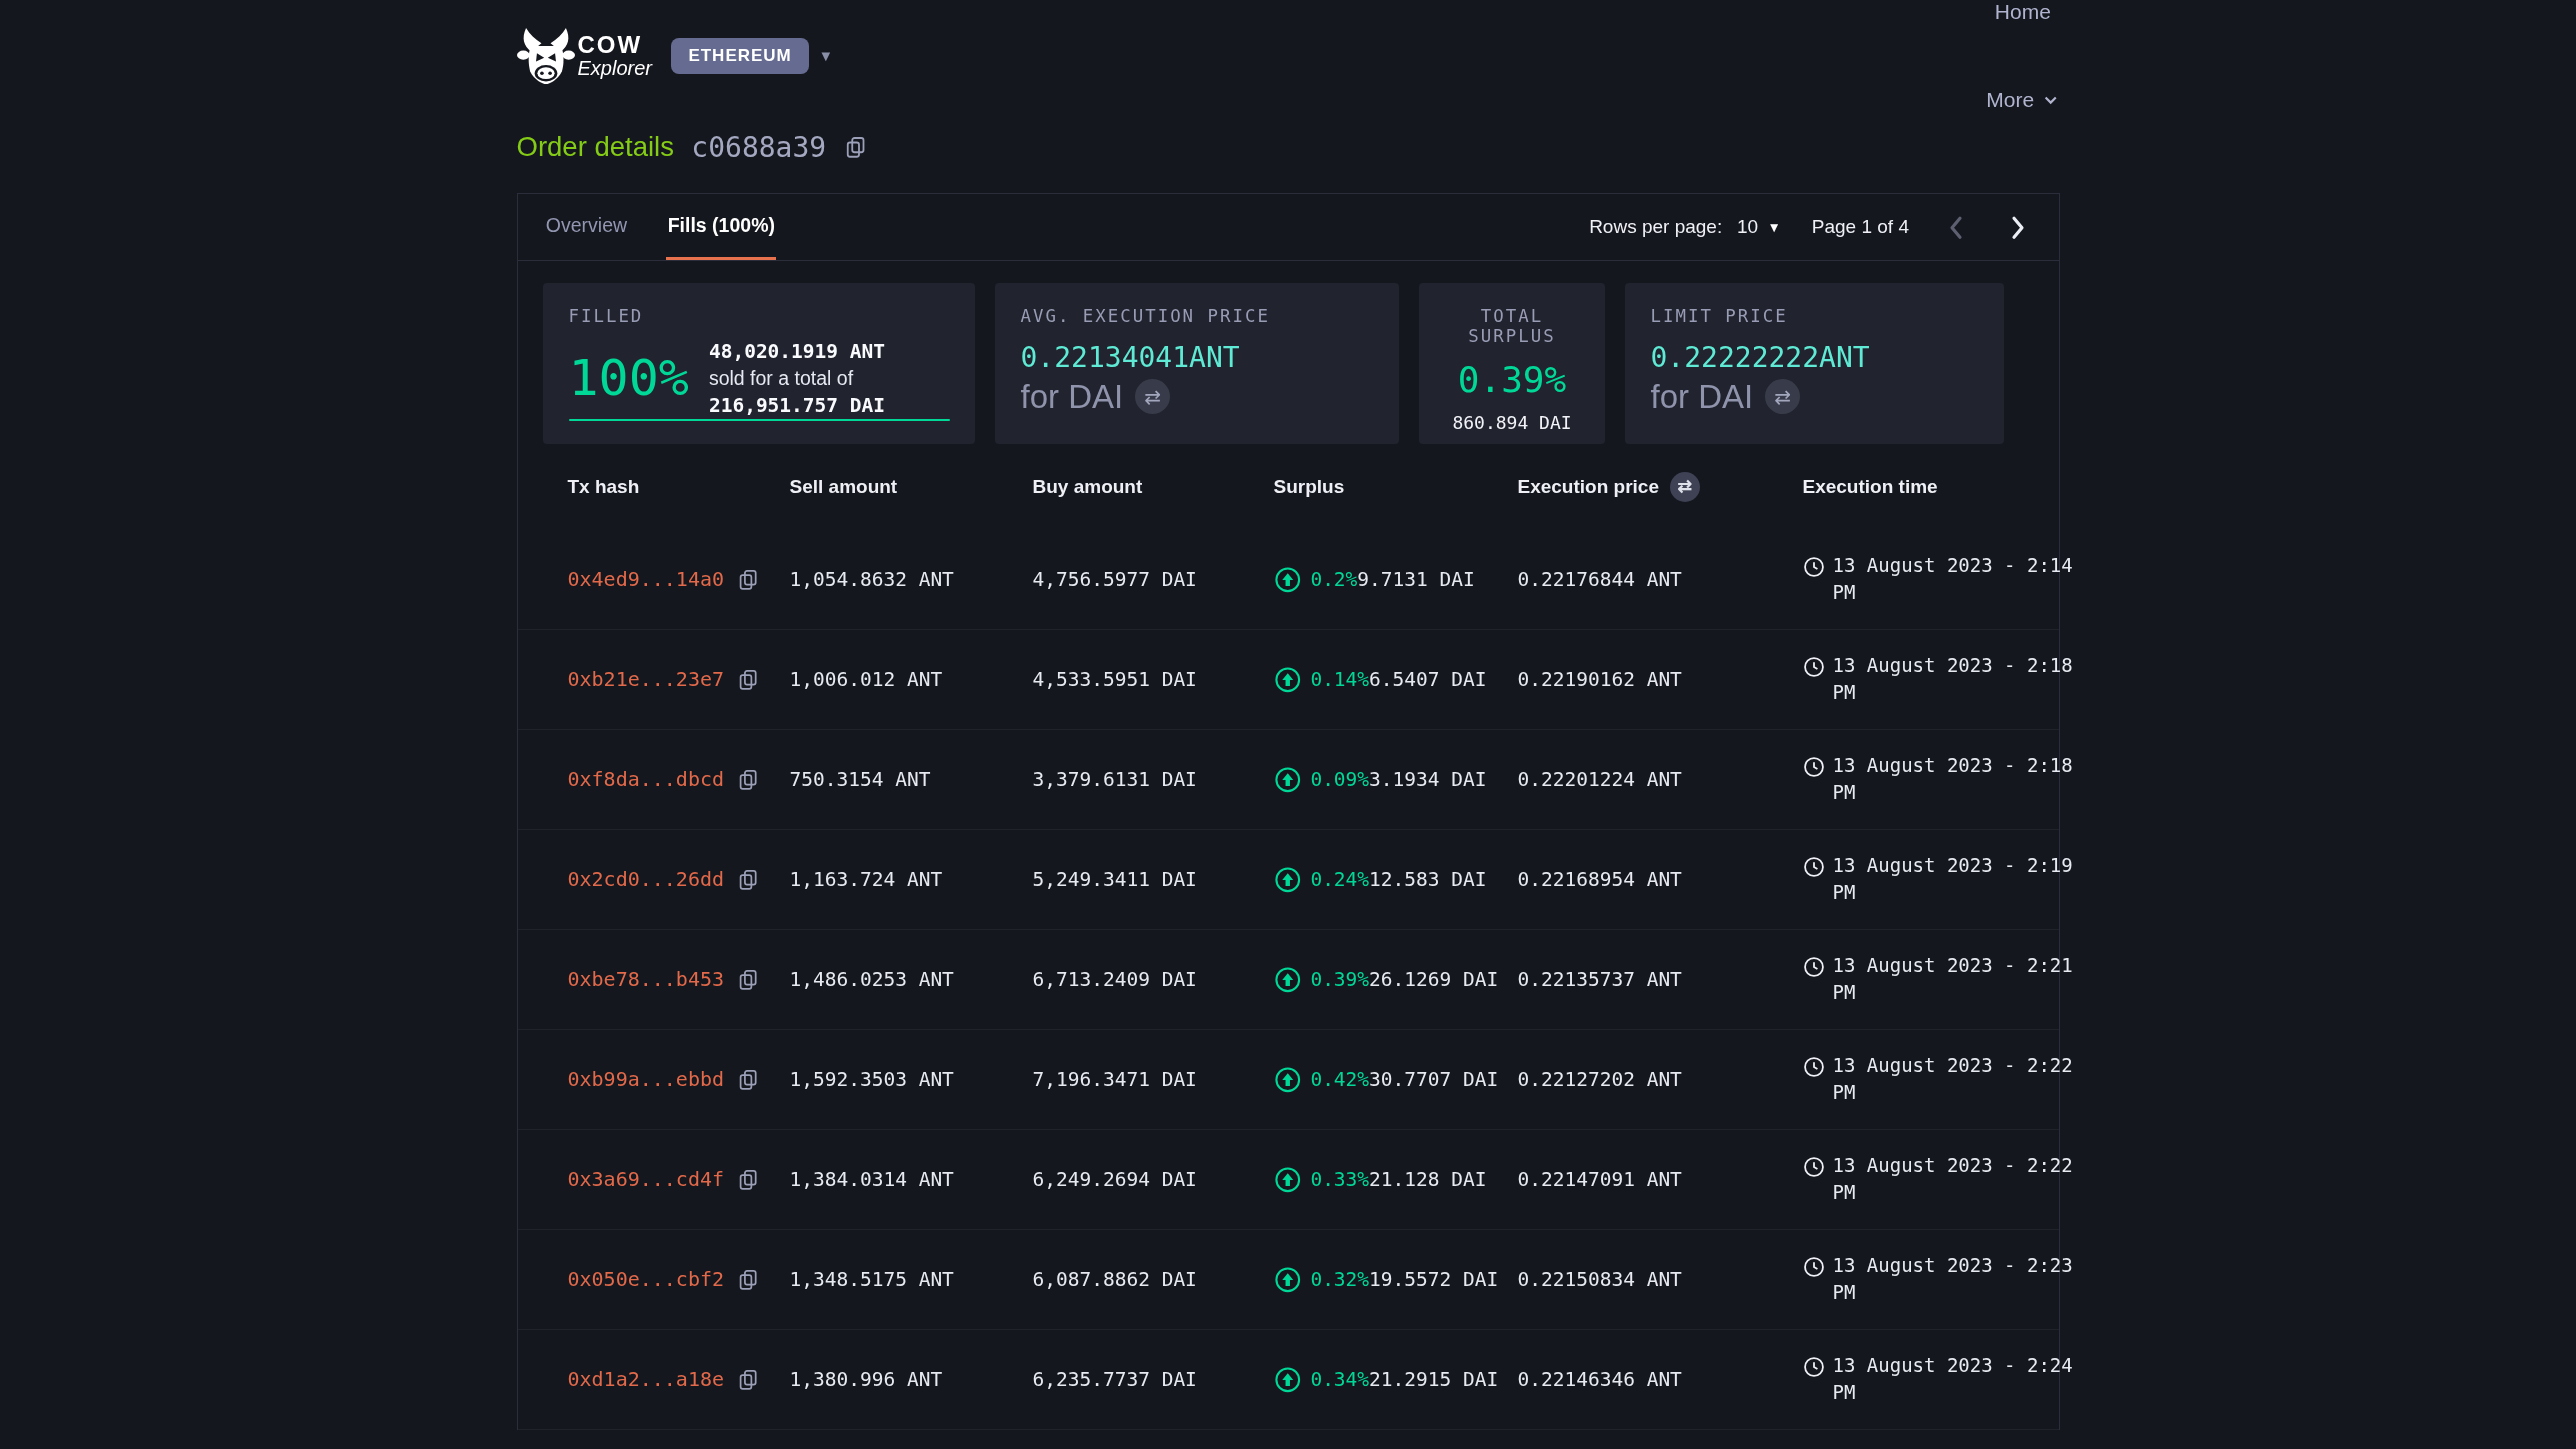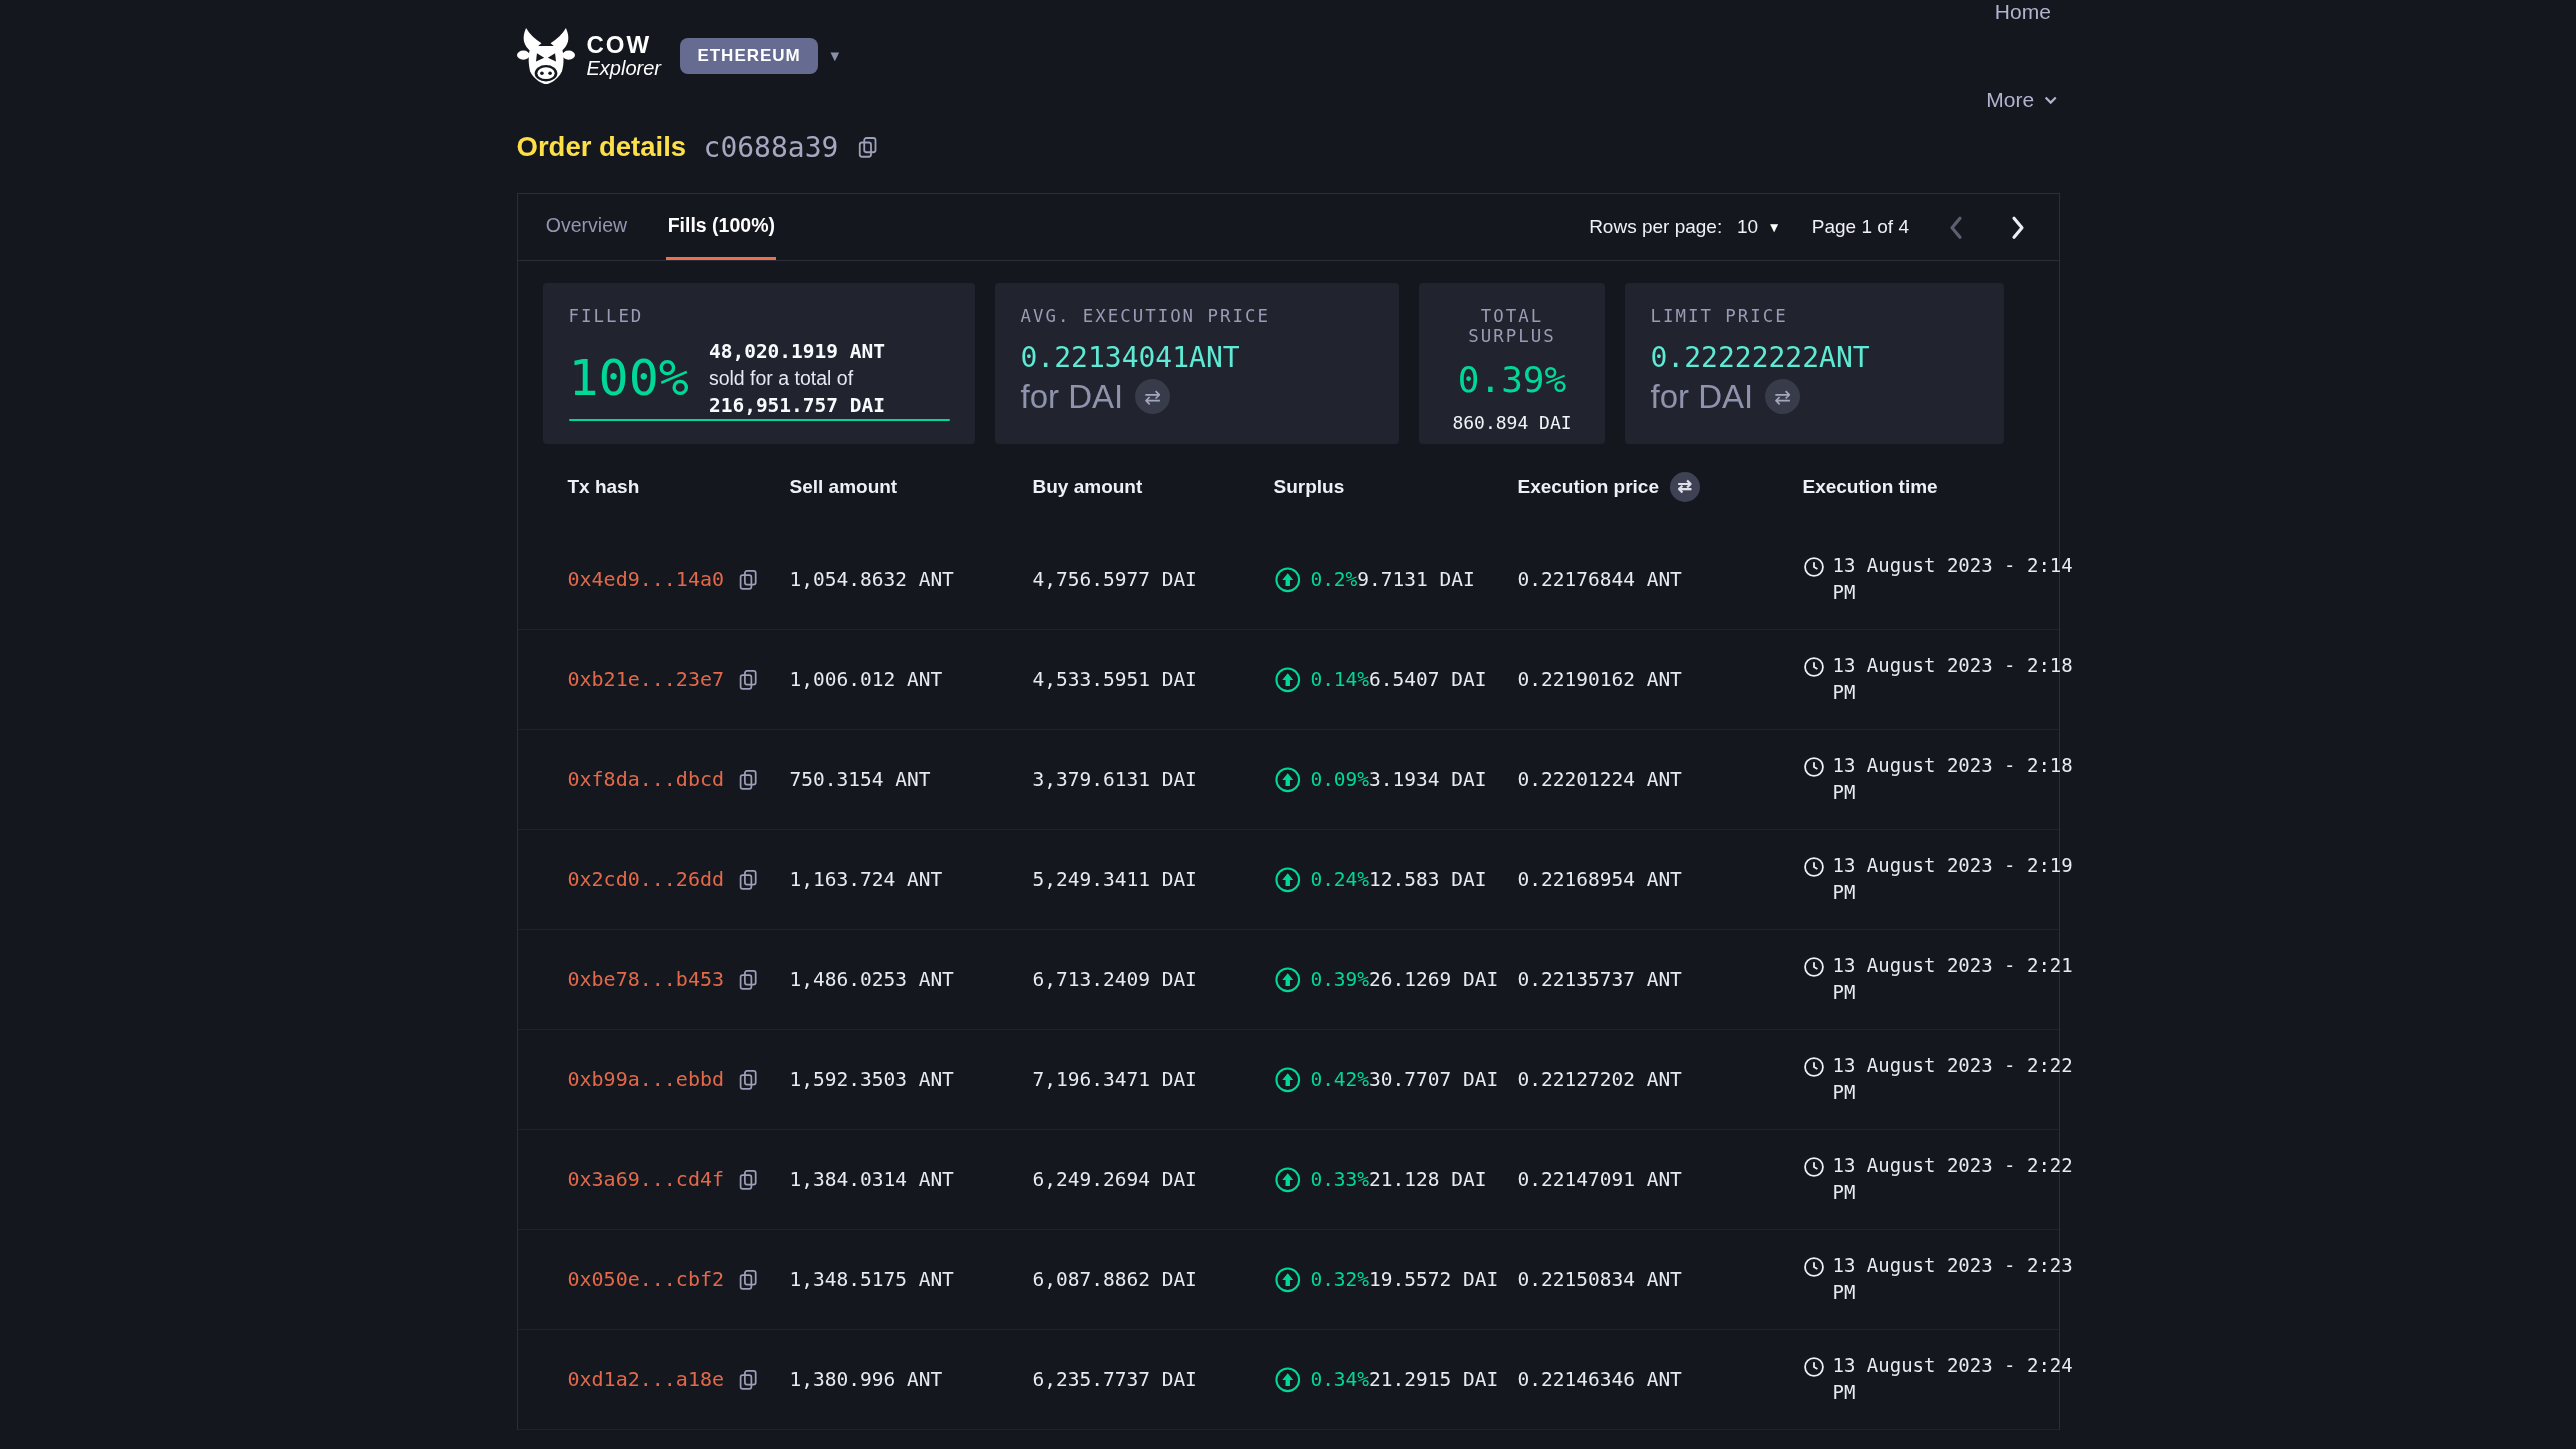--- a/index.html
+++ b/index.html
@@ -22,35 +22,35 @@
     font-family:"Liberation Sans",sans-serif;
     color:var(--text);
     -webkit-font-smoothing:antialiased;
   }
   .mono{font-family:"DejaVu Sans Mono",monospace;}
 
   .shell{width:1543px;margin:0 auto;}
 
   
   .topbar{height:111px;display:flex;align-items:center;justify-content:space-between;}
-  .brand{display:flex;align-items:center;gap:12px;}
+  .brand{display:flex;align-items:center;gap:3px;}
   .cow-icon{width:58px;height:58px;flex:0 0 auto;}
   .brand-text{display:flex;flex-direction:column;line-height:1.05;}
   .brand-title{font-size:24px;font-weight:bold;letter-spacing:2px;color:#fff;}
   .brand-sub{font-size:20px;color:#fff;font-weight:400;font-style:italic;}
   .net-badge{margin-left:19px;background:var(--badge-bg);color:#fff;font-weight:bold;
     font-size:17px;letter-spacing:1px;padding:8px 17.4px;border-radius:8px;}
   .net-caret{margin-left:9.4px;color:#8a8fa8;font-size:14.8px;}
   .nav{display:flex;align-items:center;gap:64px;flex-direction:column;}
   .nav-link{color:#b0b4cf;font-size:21px;text-decoration:none;display:flex;align-items:center;gap:8px;cursor:pointer;}
   .chev-sm{width:17.4px;height:17.4px;stroke:#b0b4cf;stroke-width:3;fill:none;}
 
   
   .title-row{display:flex;align-items:center;gap:17.4px;margin:17.4px 0 27px 0;height:38px;}
-  .page-title{font-size:27.5px;font-weight:bold;color:#fde047;}
+  .page-title{font-size:27.5px;font-weight:normal;color:#84cc16;}
   .order-id{font-size:28px;color:#a4a8c0;}
   .icon-copy{width:24px;height:24px;color:#9ba0b8;cursor:pointer;}
   .icon-copy svg{width:100%;height:100%;stroke:currentColor;fill:none;stroke-width:2.4;}
 
   
   .panel{border:0.7px solid var(--border);border-bottom:none;min-height:1194px;}
   .tabbar{height:67px;display:flex;align-items:stretch;justify-content:space-between;
     border-bottom:0.7px solid var(--border);padding:0 25.5px 0 27px;}
   .tabs{display:flex;gap:38px;}
   .tab{display:flex;align-items:center;font-size:19.5px;color:#9296b1;cursor:pointer;

